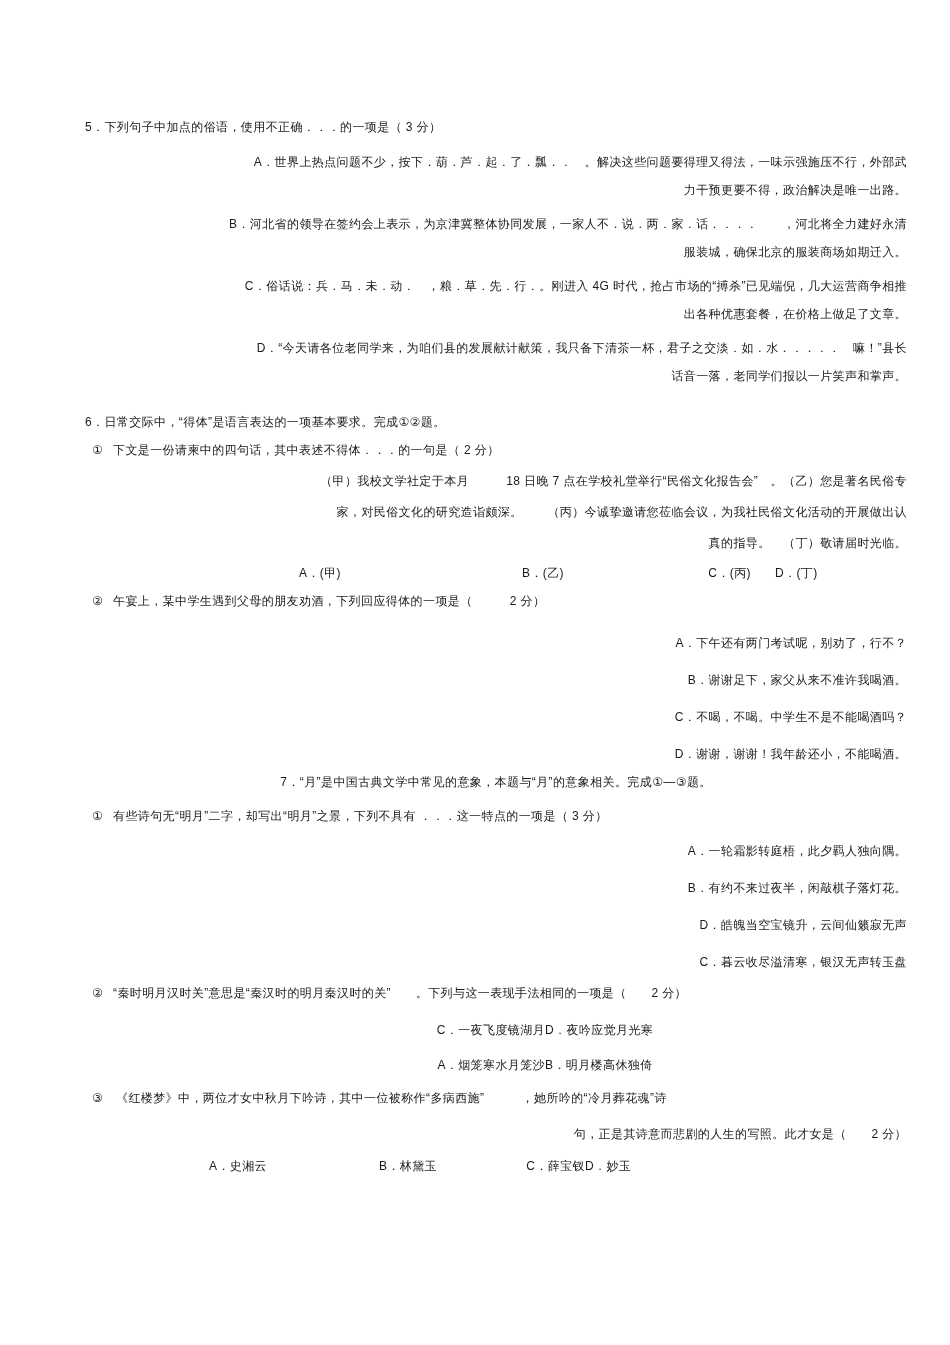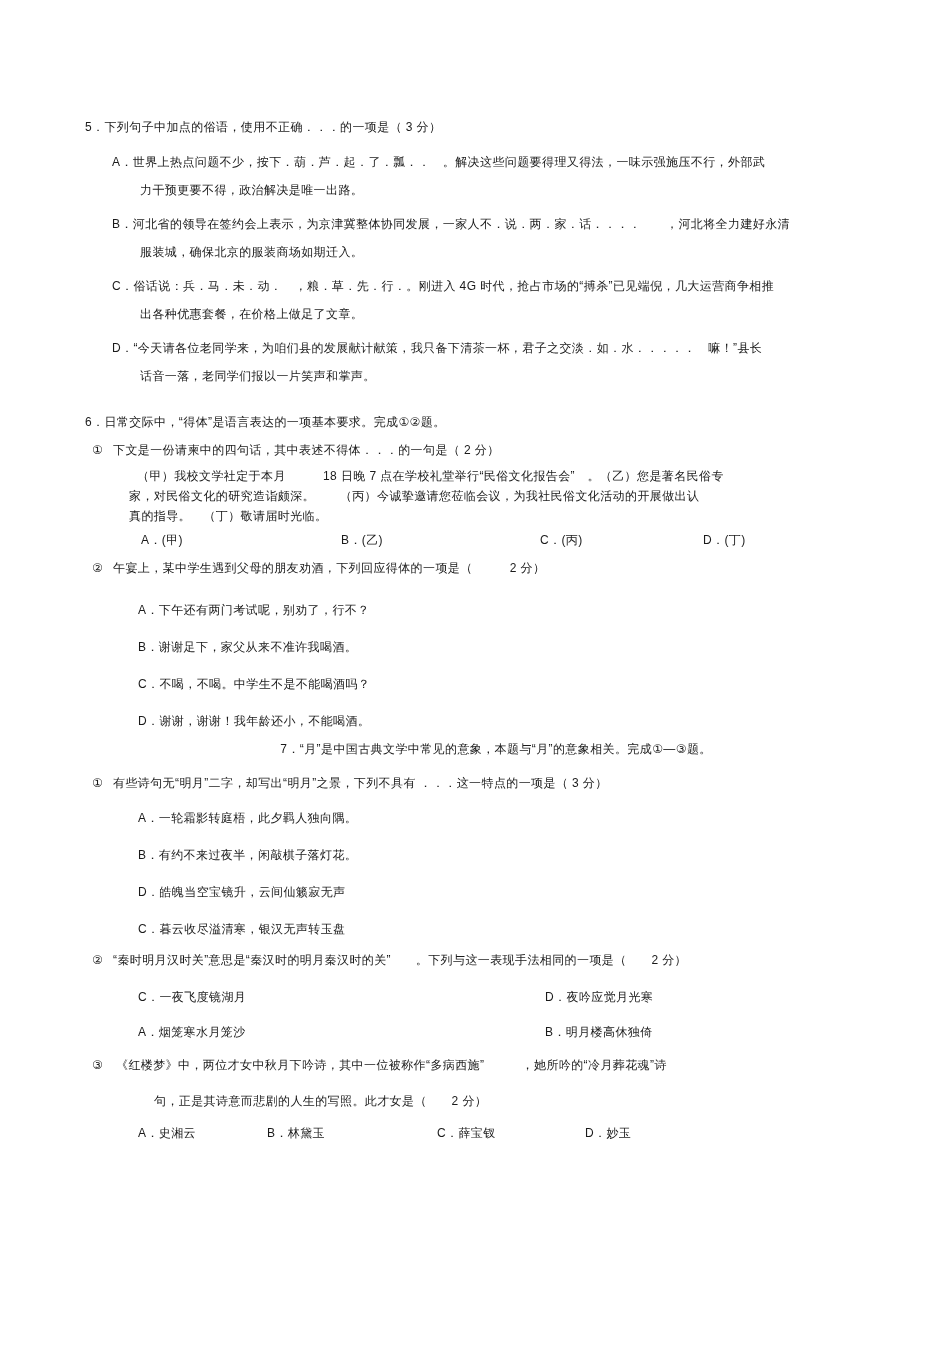--- a/index.html
+++ b/index.html
@@ -15,40 +15,40 @@
   }
   .content {
     position: absolute;
     top: 113px;
     left: 85px;
     right: 43px;
     font-size: 12px;
     line-height: 28px;
     letter-spacing: 0.4px;
   }
-  .line { white-space: pre-wrap; }
+  .line { white-space: pre-wrap; text-align: right; }
   .q-header { white-space: pre-wrap; }
 
   
   #q5 .q-header { margin-bottom: 7px; }
   .q5-opt { margin-left: 27px; margin-bottom: 6px; }
   .q5-opt .cont { padding-left: 28px; }
 
   
   .sub { margin-left: 7px; }
   .sub-stem { display: flex; }
   .marker { flex: 0 0 21px; }
   .stem-text { white-space: pre-wrap; }
 
   
   #q6 { margin-top: 18px; }
-  .invite-body { margin-left: 37px; margin-top: 2px; line-height: 20px; }
+  .invite-body { margin-left: 37px; margin-top: 2px; line-height: 31px; }
   .invite-body .ind { padding-left: 8px; }
   .row { display: flex; }
-  .row-jiayi { margin-left: 49px; }
+  .row-jiayi { margin-left: 49px; gap: 24px; }
   .row-jiayi .c1 { flex: 0 0 200px; }
   .row-jiayi .c2 { flex: 0 0 199px; }
   .row-jiayi .c3 { flex: 0 0 163px; }
   .opt-list { margin-left: 53px; }
   .opt-gap-lg { margin-top: 9px; }
   .first-gap-lg { margin-top: 14px; }
   .first-gap-md { margin-top: 7px; }
 
   
   #q7 .q-header { margin-bottom: 6px; text-align: center; }

